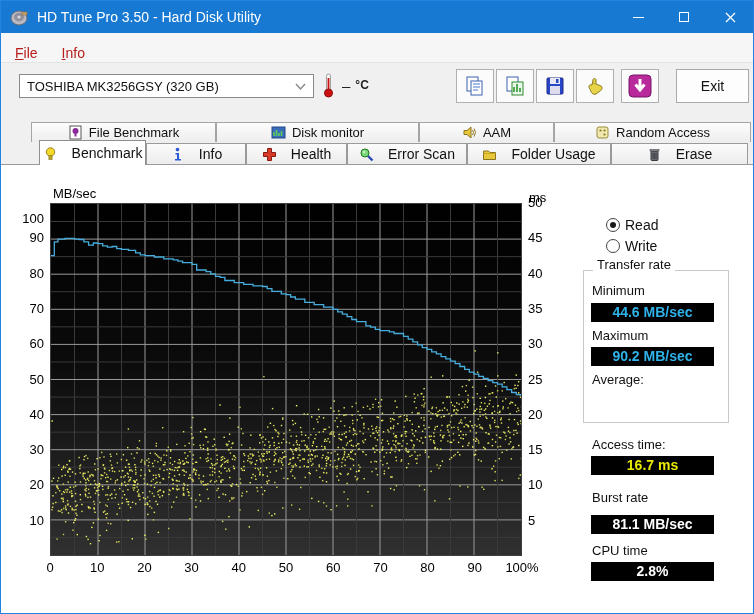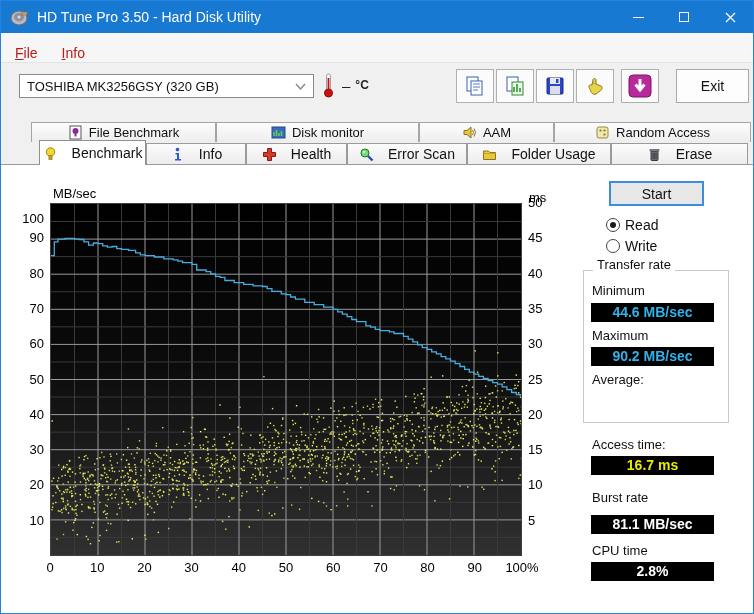--- a/index.html
+++ b/index.html
@@ -1810,23 +1810,20 @@
         <span class="tick x" style="left:190.6px; top:395px;">30</span>
         <span class="tick x" style="left:237.8px; top:395px;">40</span>
         <span class="tick x" style="left:285px; top:395px;">50</span>
         <span class="tick x" style="left:332.2px; top:395px;">60</span>
         <span class="tick x" style="left:379.4px; top:395px;">70</span>
         <span class="tick x" style="left:426.6px; top:395px;">80</span>
         <span class="tick x" style="left:473.8px; top:395px;">90</span>
         <span class="tick x" style="left:521px; top:395px;">100%</span>
       </div>
 
-    <div class="start-btn">
-      <span>Start</span>
-    </div>
 
     <div class="radio-row" style="left:605px; top:52px;">
       <span class="radio">
           <span class="dot"></span>
         </span>
       <span>Read</span>
     </div>
     <div class="radio-row" style="left:605px; top:73px;">
       <span class="radio"></span>
       <span>Write</span>

